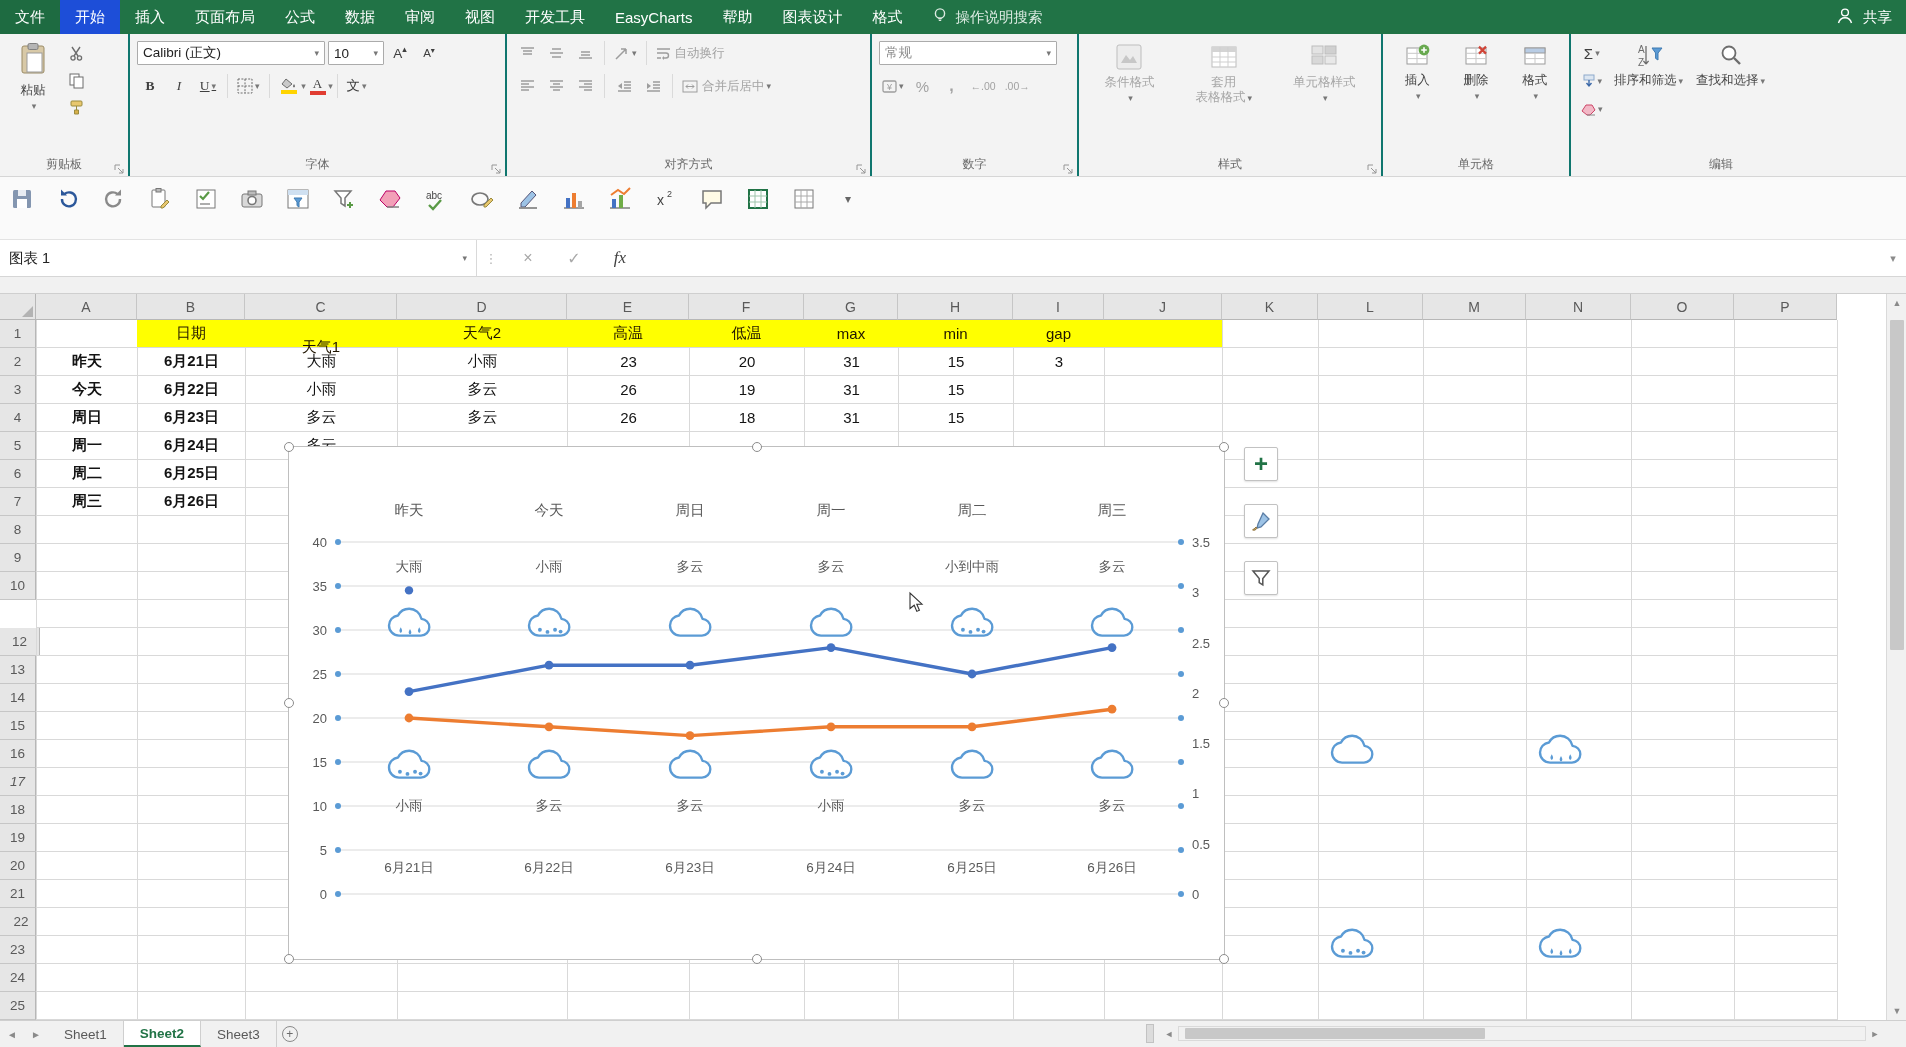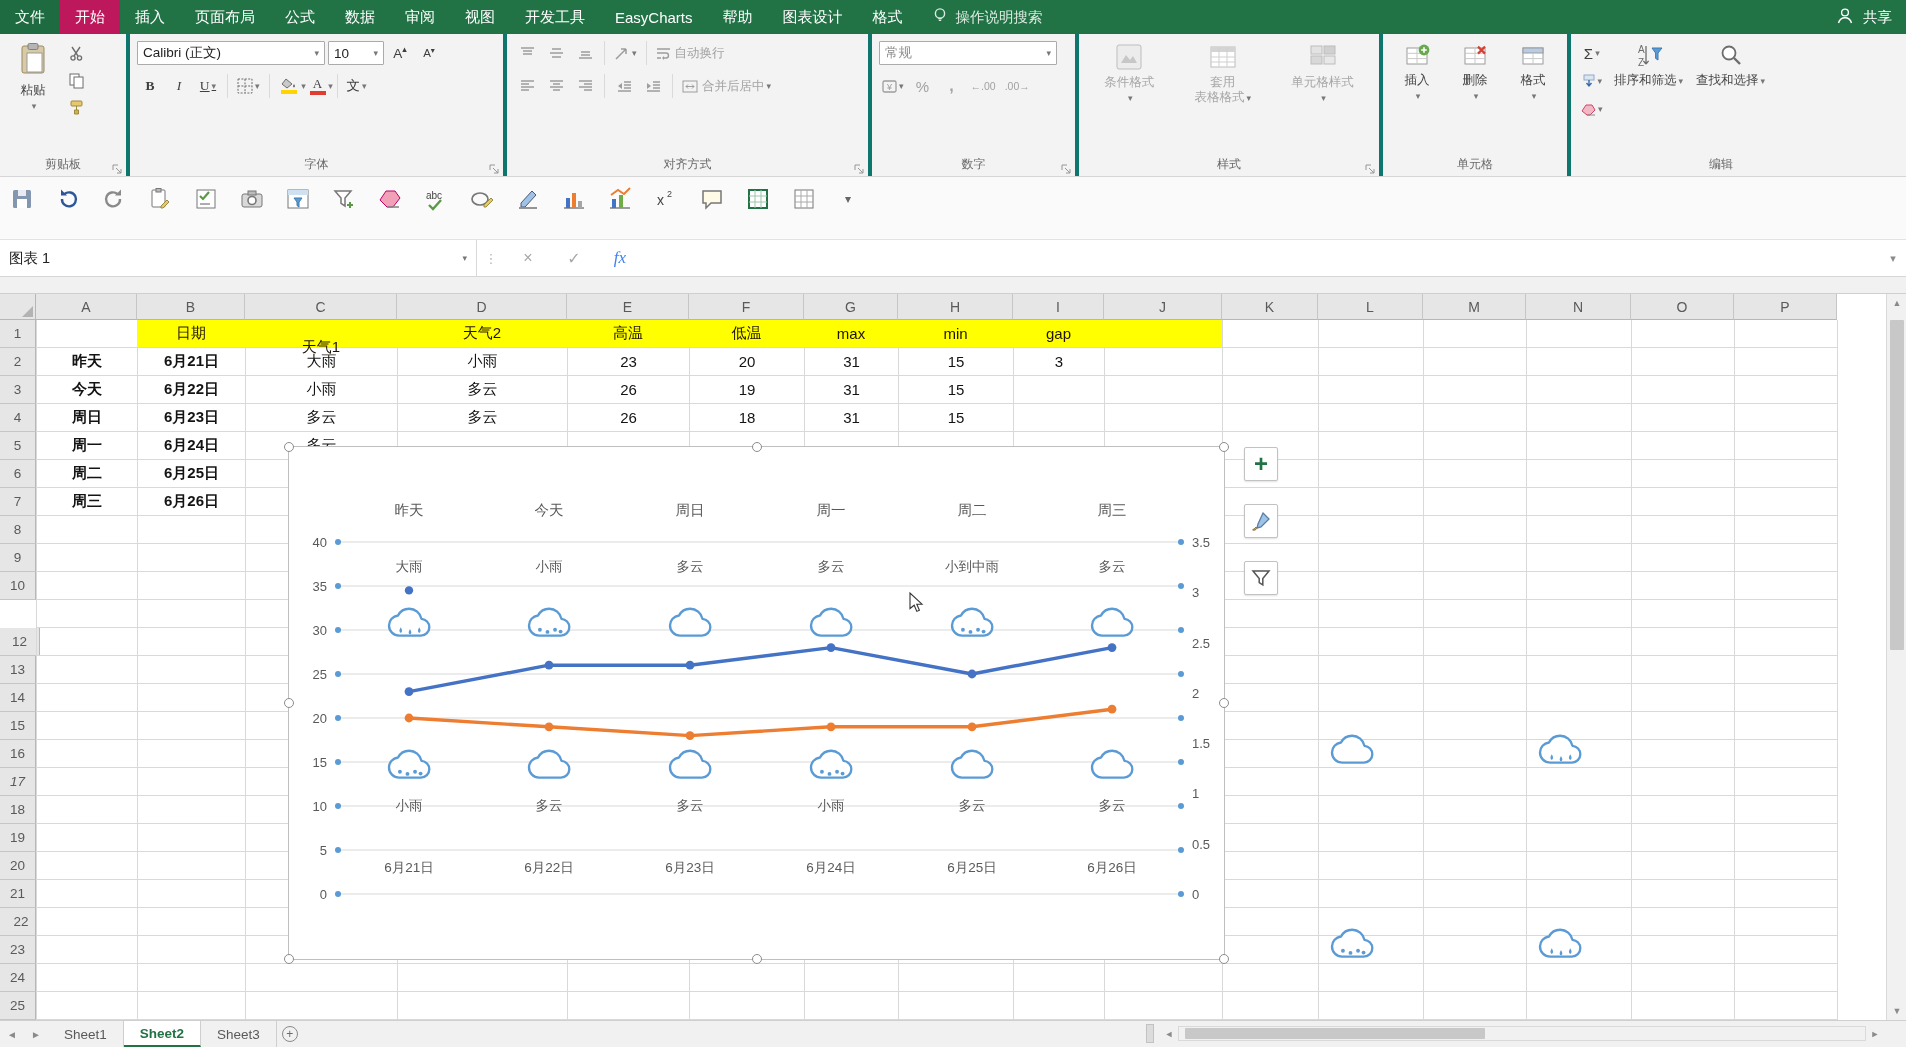--- a/index.html
+++ b/index.html
@@ -4,28 +4,28 @@
 <style>
   *{margin:0;padding:0;box-sizing:border-box}
   html,body{width:1906px;height:1047px;overflow:hidden}
   body{font-family:"Liberation Sans","DejaVu Sans",sans-serif;background:#fff;user-select:none}
   .app{position:relative;width:1906px;height:1047px;overflow:hidden}
 
   
   .tabbar{position:absolute;top:0;left:0;width:1906px;height:34px;background:#217346;display:flex;align-items:stretch;color:#fff}
   #tabs{display:flex;align-items:stretch}
   .tab{display:flex;align-items:center;padding:0 15px;font-size:15px;white-space:nowrap;cursor:default}
-  .tab.active{background:#be185d}
+  .tab.active{background:#1d4ed8}
   .tab.file{background:#1e6b41}
   .tellme{display:flex;align-items:center;gap:7px;margin-left:14px;font-size:14.5px;color:#dcebe2}
   .tb-right{margin-left:auto;display:flex;align-items:center;gap:8px;padding-right:14px;font-size:14.5px}
 
   
   .ribbon{position:absolute;top:34px;left:0;width:1906px;height:143px;background:#f3f3f3;border-bottom:1px solid #d6d6d6;display:flex}
-  .rgroup{position:relative;border-right:4px solid #0f766e;display:flex;flex-direction:column;flex:0 0 auto}
+  .rgroup{position:relative;border-right:2px solid #0f766e;display:flex;flex-direction:column;flex:0 0 auto}
   .rbody{flex:1;display:flex;padding:5px 7px 0;gap:4px}
   .glabel{height:20px;text-align:center;font-size:12px;color:#696969;line-height:16px}
   .launcher{position:absolute;right:3px;bottom:3px;width:12px;height:12px;opacity:.75}
   .bigbtn{display:flex;flex-direction:column;align-items:center;justify-content:flex-start;padding:3px 4px;border-radius:2px;min-width:52px}
   .bigbtn .biglabel{font-size:12.5px;color:#444;text-align:center;line-height:1.2;margin-top:3px}
   .bigbtn.dim .biglabel{color:#a6a6a6}
   .dd{font-size:9px;color:#777;margin-left:2px}
   .minicol{display:flex;flex-direction:column;justify-content:flex-start;gap:3px;padding-top:2px}
   .sbtn{min-width:26px;height:24px;display:flex;align-items:center;justify-content:center;border-radius:2px;font-size:13.5px;color:#3f3f3f;padding:0 3px}
   .sbtn.dim,.dim{color:#a2a2a2}
@@ -39,21 +39,21 @@
 
   
   .qtoolbar{position:absolute;top:177px;left:0;width:1906px;height:63px;background:#fafafa;border-bottom:1px solid #e3e3e3;display:flex;align-items:flex-start;padding:8px 8px 0;gap:18px}
   .qicon{width:28px;height:28px;display:flex;align-items:center;justify-content:center;border-radius:2px}
 
   
   .fbar{position:absolute;top:240px;left:0;width:1906px;height:37px;background:#fff;border-bottom:1px solid #d6d6d6;display:flex;align-items:stretch}
   .namebox{width:477px;border-right:1px solid #d9d9d9;display:flex;align-items:center;justify-content:space-between;padding:0 9px;font-size:14.5px;color:#222}
   .fsep{width:28px;display:flex;align-items:center;justify-content:center;color:#b5b5b5;font-size:13px}
   .fbtn{width:46px;display:flex;align-items:center;justify-content:center;color:#a8a8a8;font-size:16px}
-  .fbtn.fx{font-family:"Liberation Serif",serif;font-style:italic;color:#3b82f6;font-size:17px}
+  .fbtn.fx{font-family:"Liberation Serif",serif;font-style:italic;color:#404040;font-size:17px}
   .finput{flex:1;display:flex;align-items:center;padding:0 8px;font-size:14px;color:#222}
   .fexpand{width:26px;display:flex;align-items:center;justify-content:center;color:#8b8b8b;font-size:11px}
   .gapstrip{position:absolute;top:277px;left:0;width:1906px;height:17px;background:#f1f1f1;border-bottom:1px solid #cfcfcf}
 
   
   #sheetArea{position:absolute;top:294px;left:0;width:1886px;height:726px;background:#fff;overflow:hidden}
   .hdrcell{position:absolute;background:#e6e6e6;border-right:1px solid #c6c6c6;border-bottom:1px solid #b7b7b7;color:#5a5a5a;font-size:14px;display:flex;align-items:center;justify-content:center}
   .rowhdr{position:absolute;background:#e6e6e6;border-right:1px solid #b7b7b7;border-bottom:1px solid #c6c6c6;color:#5a5a5a;font-size:13.5px;display:flex;align-items:center;justify-content:center}
   .corner{position:absolute;left:0;top:0;width:36px;height:26px;background:#e6e6e6;border-right:1px solid #b7b7b7;border-bottom:1px solid #b7b7b7}
   .corner:after{content:"";position:absolute;right:2px;bottom:2px;border-style:solid;border-width:0 0 11px 11px;border-color:transparent transparent #b3b3b3 transparent}

